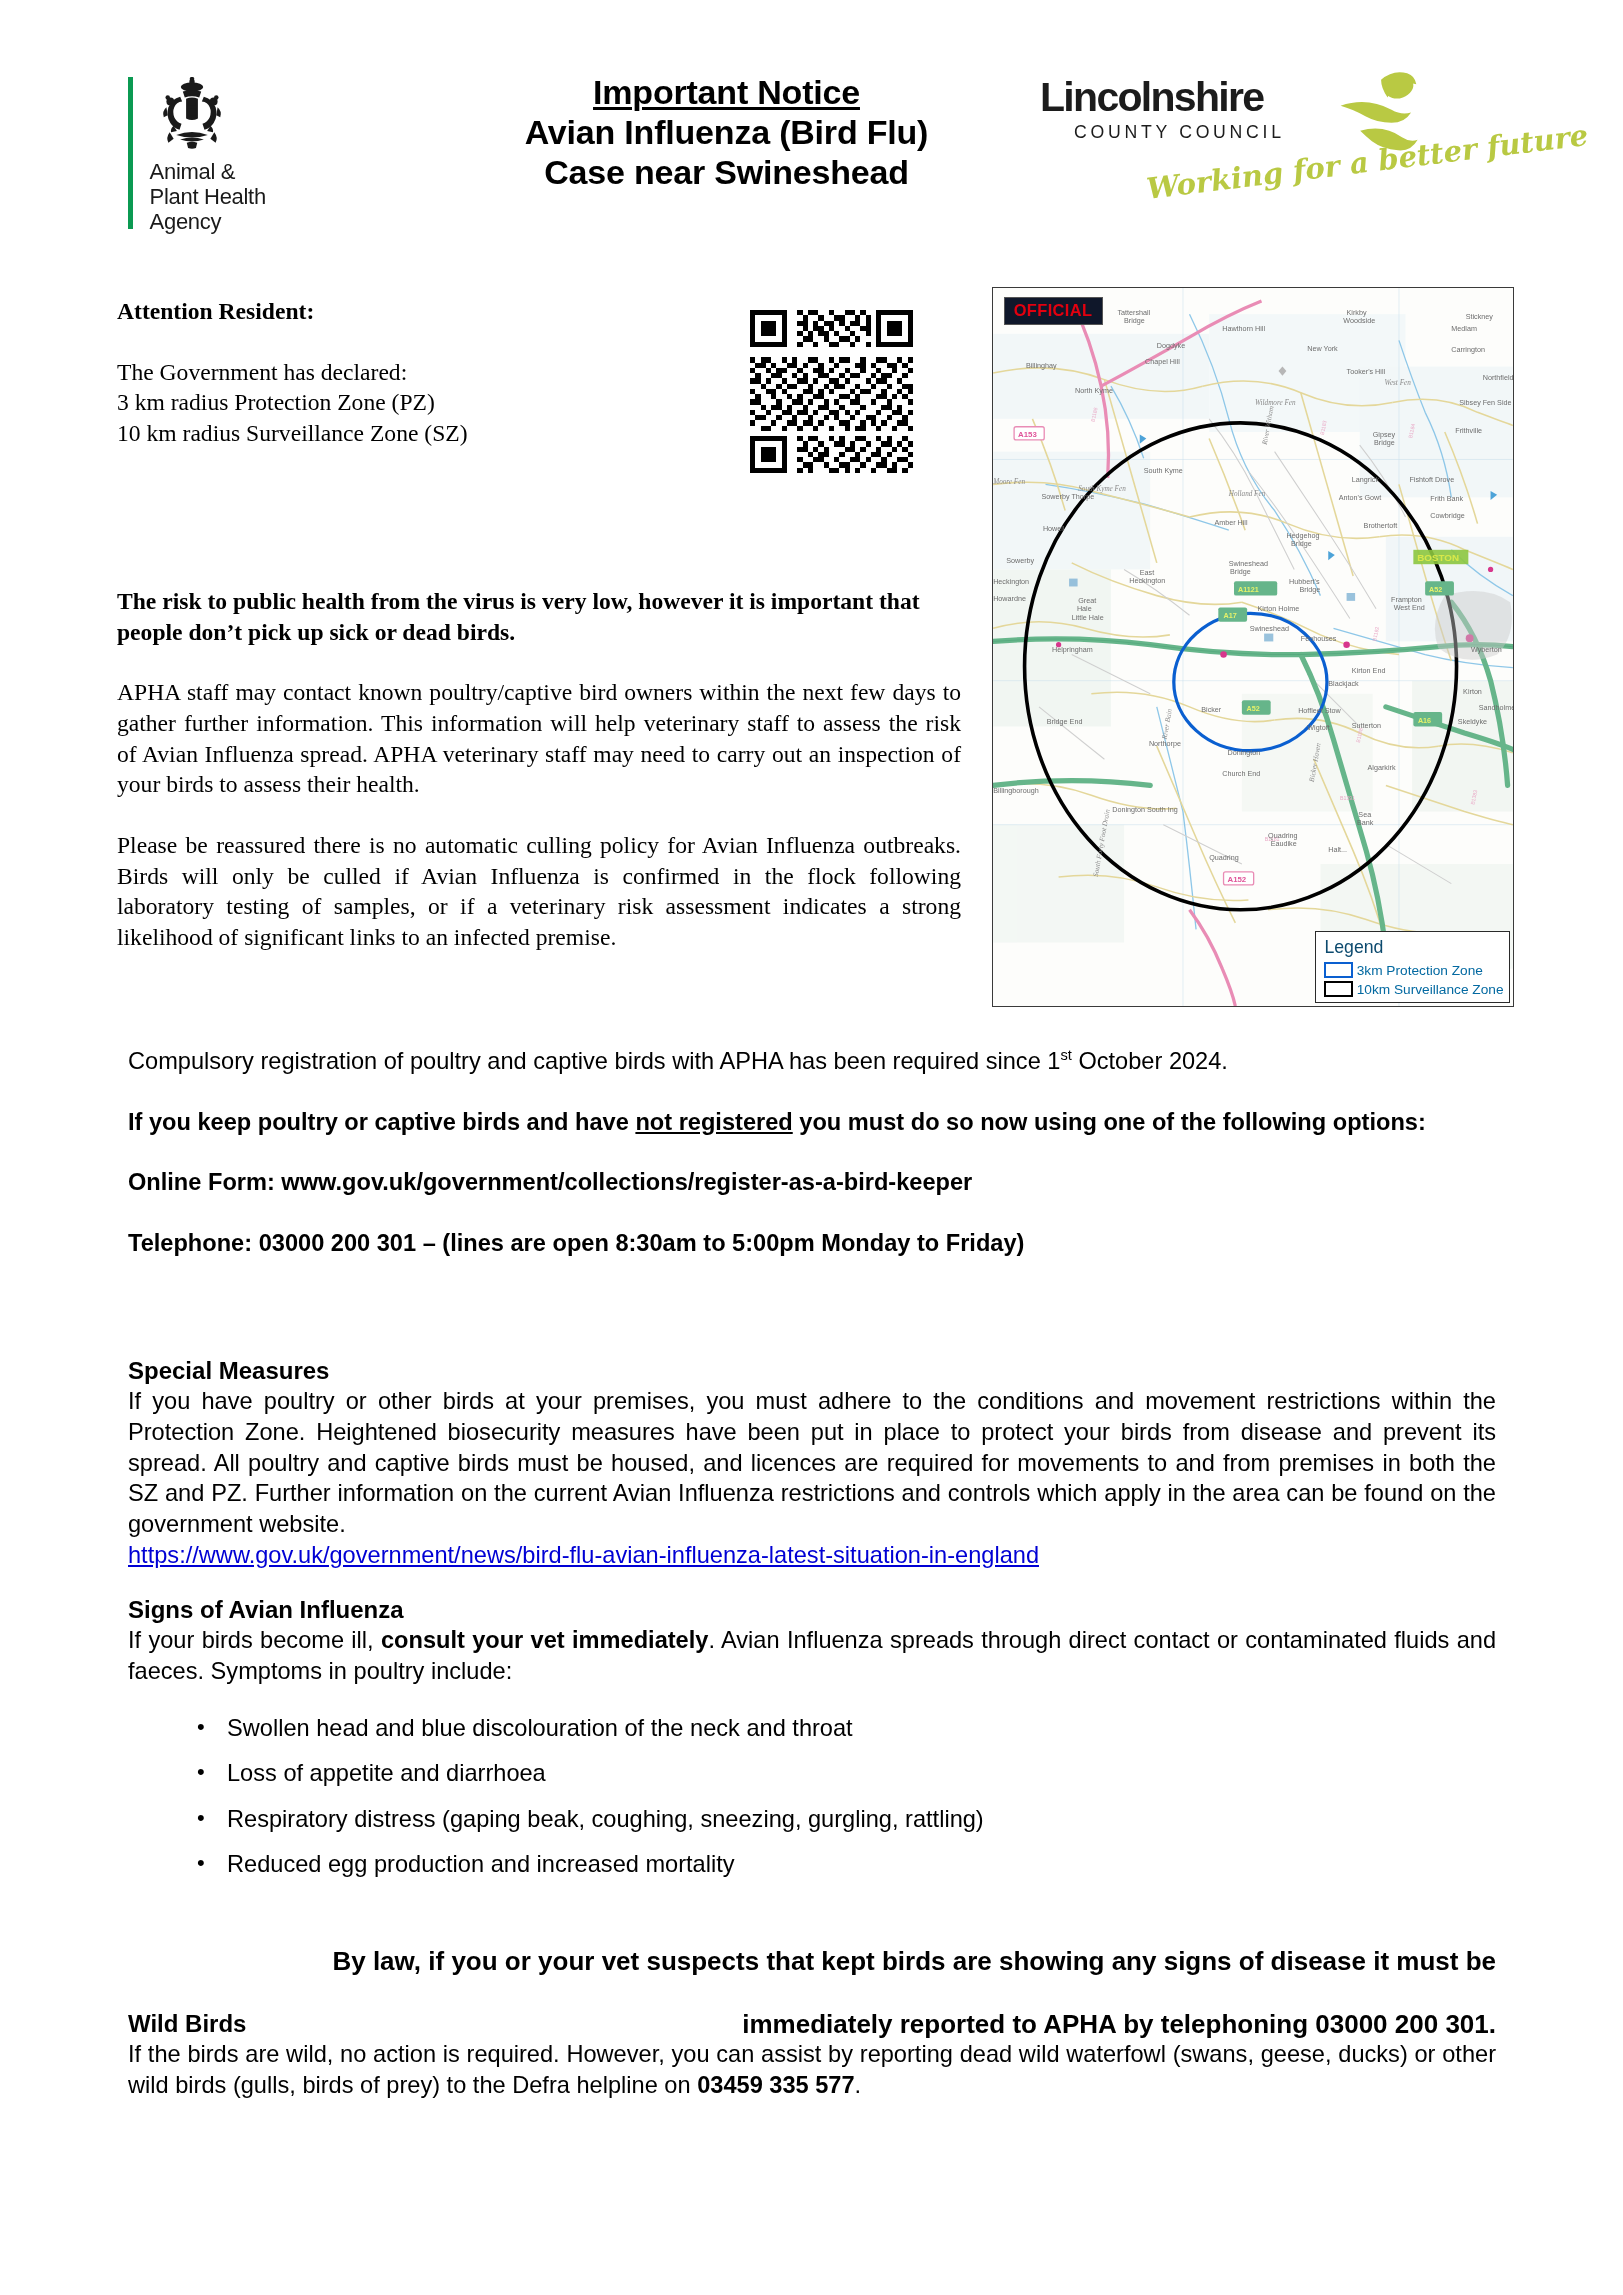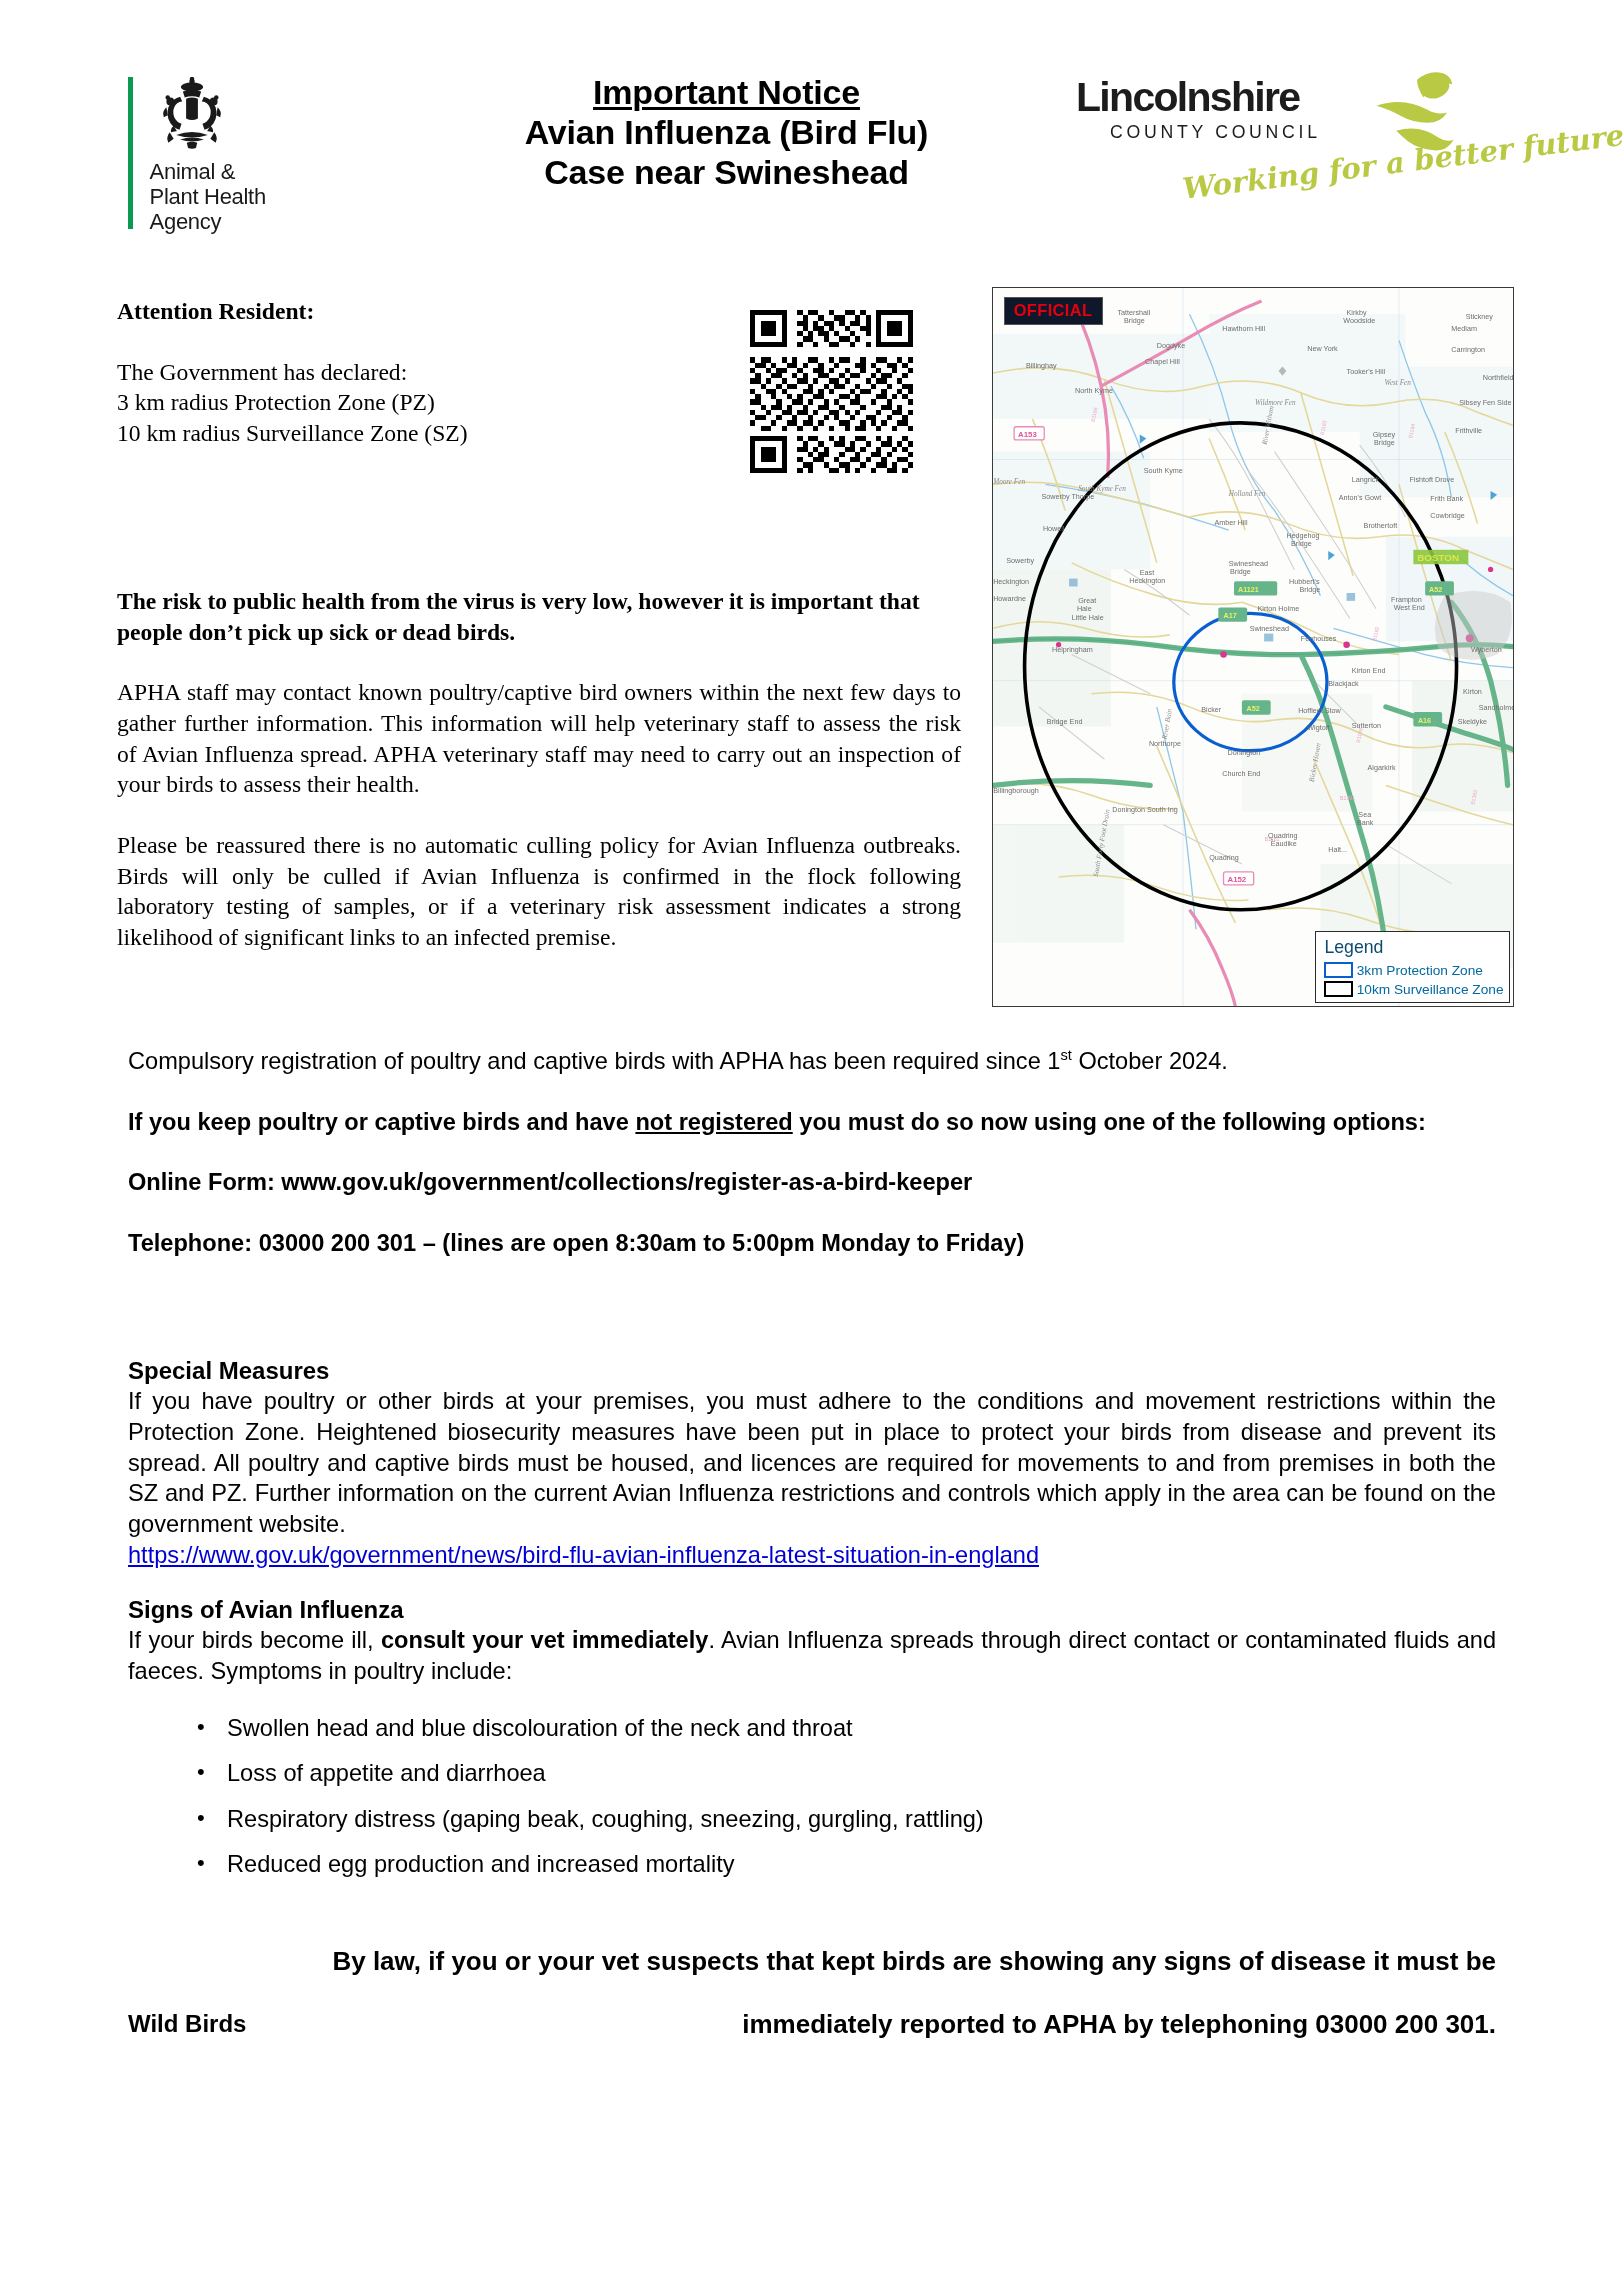--- a/index.html
+++ b/index.html
@@ -16,21 +16,21 @@
   .apha-logo{position:absolute;left:128px;top:77px;display:flex;align-items:flex-start;}
   .apha-greenbar{width:4.6px;height:152px;background:#0b9a52;flex:none;}
   .apha-right{margin-left:17px;}
   .crest{width:84px;height:79px;display:block;}
   .apha-words{font-size:22px;line-height:1.13;letter-spacing:-0.3px;color:#1a1a1a;margin-top:4px;font-weight:400;}
 
   .title-block{position:absolute;left:419px;top:72px;width:615px;text-align:center;}
   .title-line{font-weight:bold;font-size:34px;line-height:1.18;letter-spacing:-0.2px;}
   .title-line.u{text-decoration:underline;text-underline-offset:3.3px;text-decoration-thickness:2.6px;}
 
-  .lcc-logo{position:absolute;left:1076px;top:77px;width:386px;height:124px;}
+  .lcc-logo{position:absolute;left:1040px;top:77px;width:386px;height:124px;}
   .lcc-name{font-size:41px;font-weight:bold;letter-spacing:-1.7px;color:#1c1c1c;line-height:1;}
   .lcc-sub{font-size:17.7px;letter-spacing:3.7px;color:#1c1c1c;margin-top:3.9px;margin-left:34px;}
   .lcc-tag{
     position:absolute;left:105px;top:68px;
     font-family:"DejaVu Serif",serif;font-style:italic;font-weight:bold;
     font-size:29px;color:#b9c943;transform:rotate(-7deg);white-space:nowrap;
   }
   .lcc-figure{position:absolute;left:281px;top:-9.2px;width:111px;height:111px;}
 
   
@@ -710,16 +710,19 @@
       <li>Respiratory distress (gaping beak, coughing, sneezing, gurgling, rattling)</li>
       <li>Reduced egg production and increased mortality</li>
     </ul>
     <div class="gap"></div>
     <p class="centerb">By law, if you or your vet suspects that kept birds are showing any signs of disease it must be</p>
     <p class="centerb">immediately reported to APHA by telephoning 03000 200 301.</p>
   </div>
 
   <div class="full" style="top:2008px;">
     <h3 class="sec">Wild Birds</h3>
+    <p class="t just">
+      <span>If the birds are wild, no action is required. However, you can assist by reporting dead wild waterfowl (swans, geese, ducks) or other wild birds (gulls, birds of prey) to the Defra helpline on </span><span class="b">03459 335 577</span><span>.</span>
+    </p>
   </div>
 
 </div>
 
 
 </body></html>

